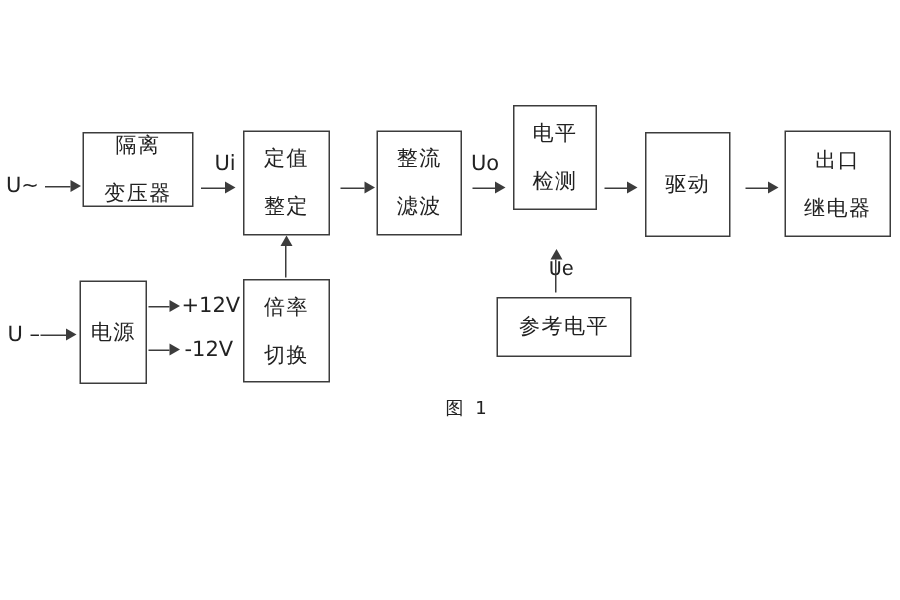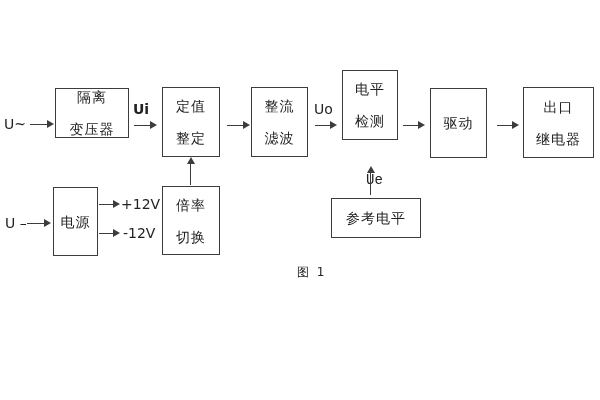--- a/index.html
+++ b/index.html
@@ -66,21 +66,21 @@
   .b-reference { left: 331px; top: 198px; width: 90px; height: 40px; }
 </style>
 </head>
 <body>
 
 <div class="canvas">
 
   <span class="sig" style="left:4px; top:116px;">U~</span>
   <span class="sig" style="left:5px; top:215px;">U –</span>
 
-  <span class="sig" style="left:133px; top:101px;font-weight:bold;">Ui</span>
+  <span class="sig" style="left:143px; top:101px;">Ui</span>
   <span class="sig" style="left:314px; top:101px;">Uo</span>
   <span class="sig" style="left:366px; top:172px;font-family:Liberation Mono, monospace;">Ue</span>
 
   <span class="sig" style="left:121px; top:196px;">+12V</span>
   <span class="sig" style="left:123px; top:225px;text-align:right;">-12V</span>
 
   <div class="block b-isolation">
     <span>隔离</span>
     <span>变压器</span>
   </div>

